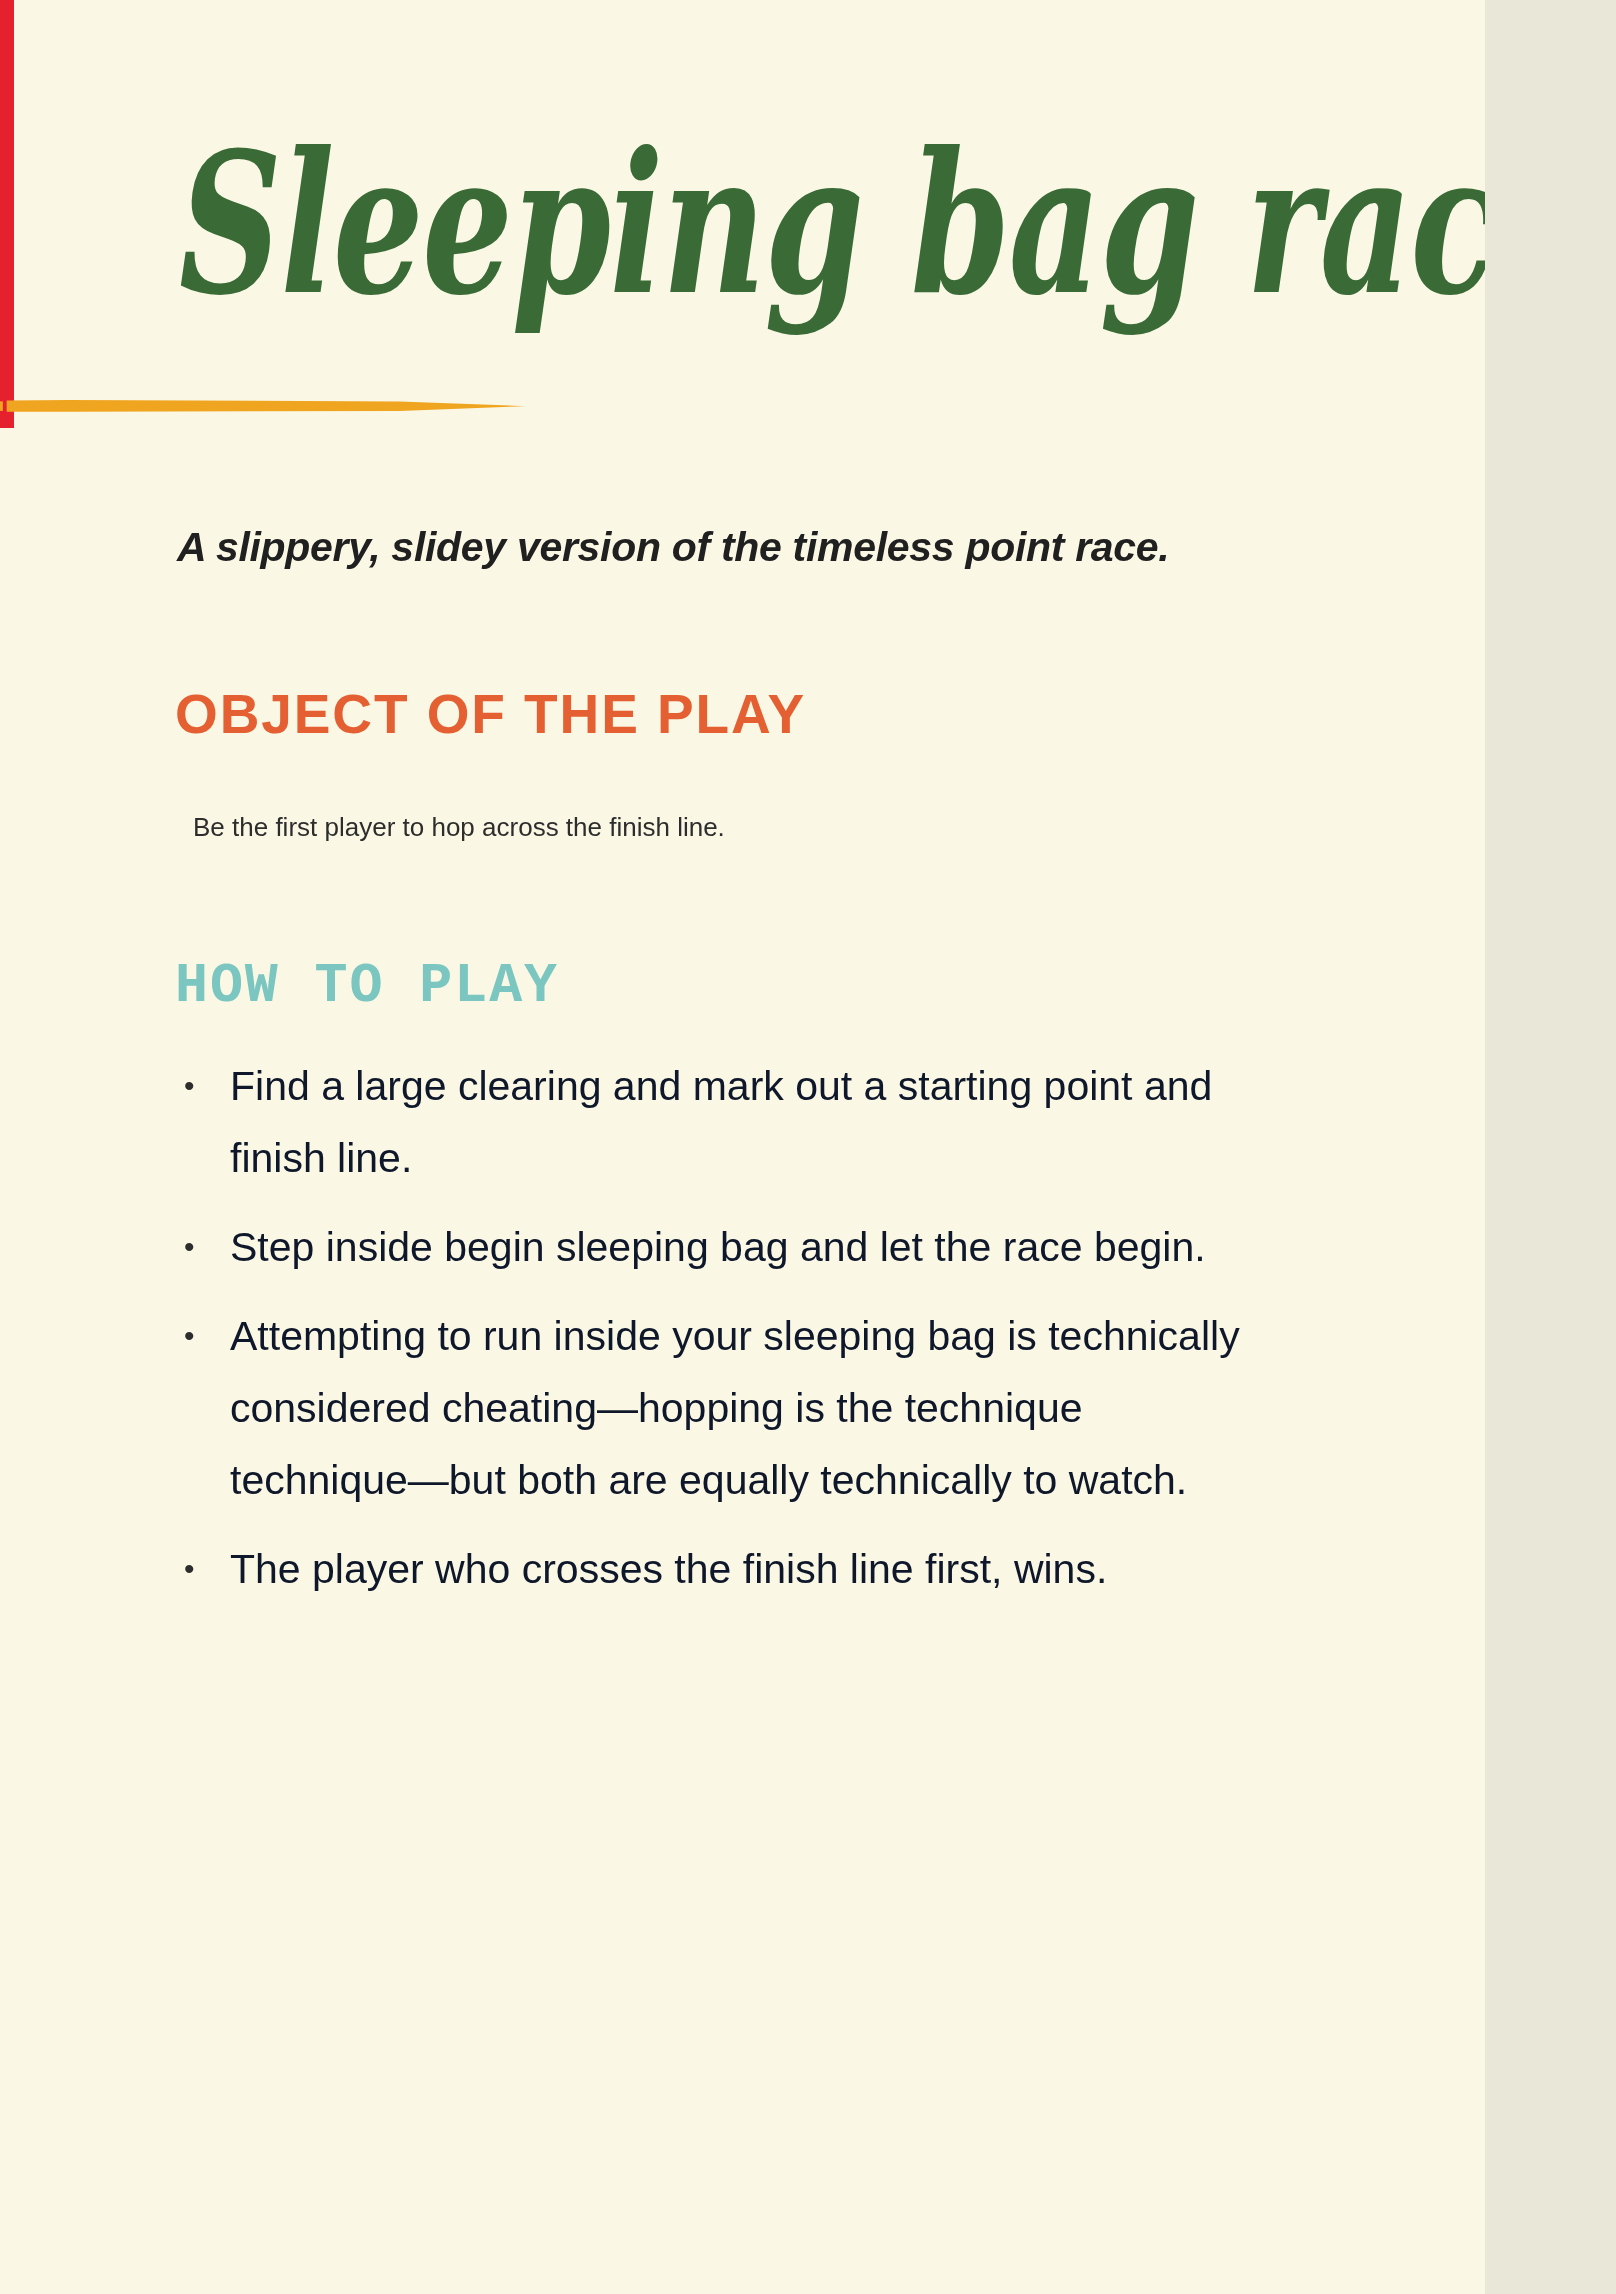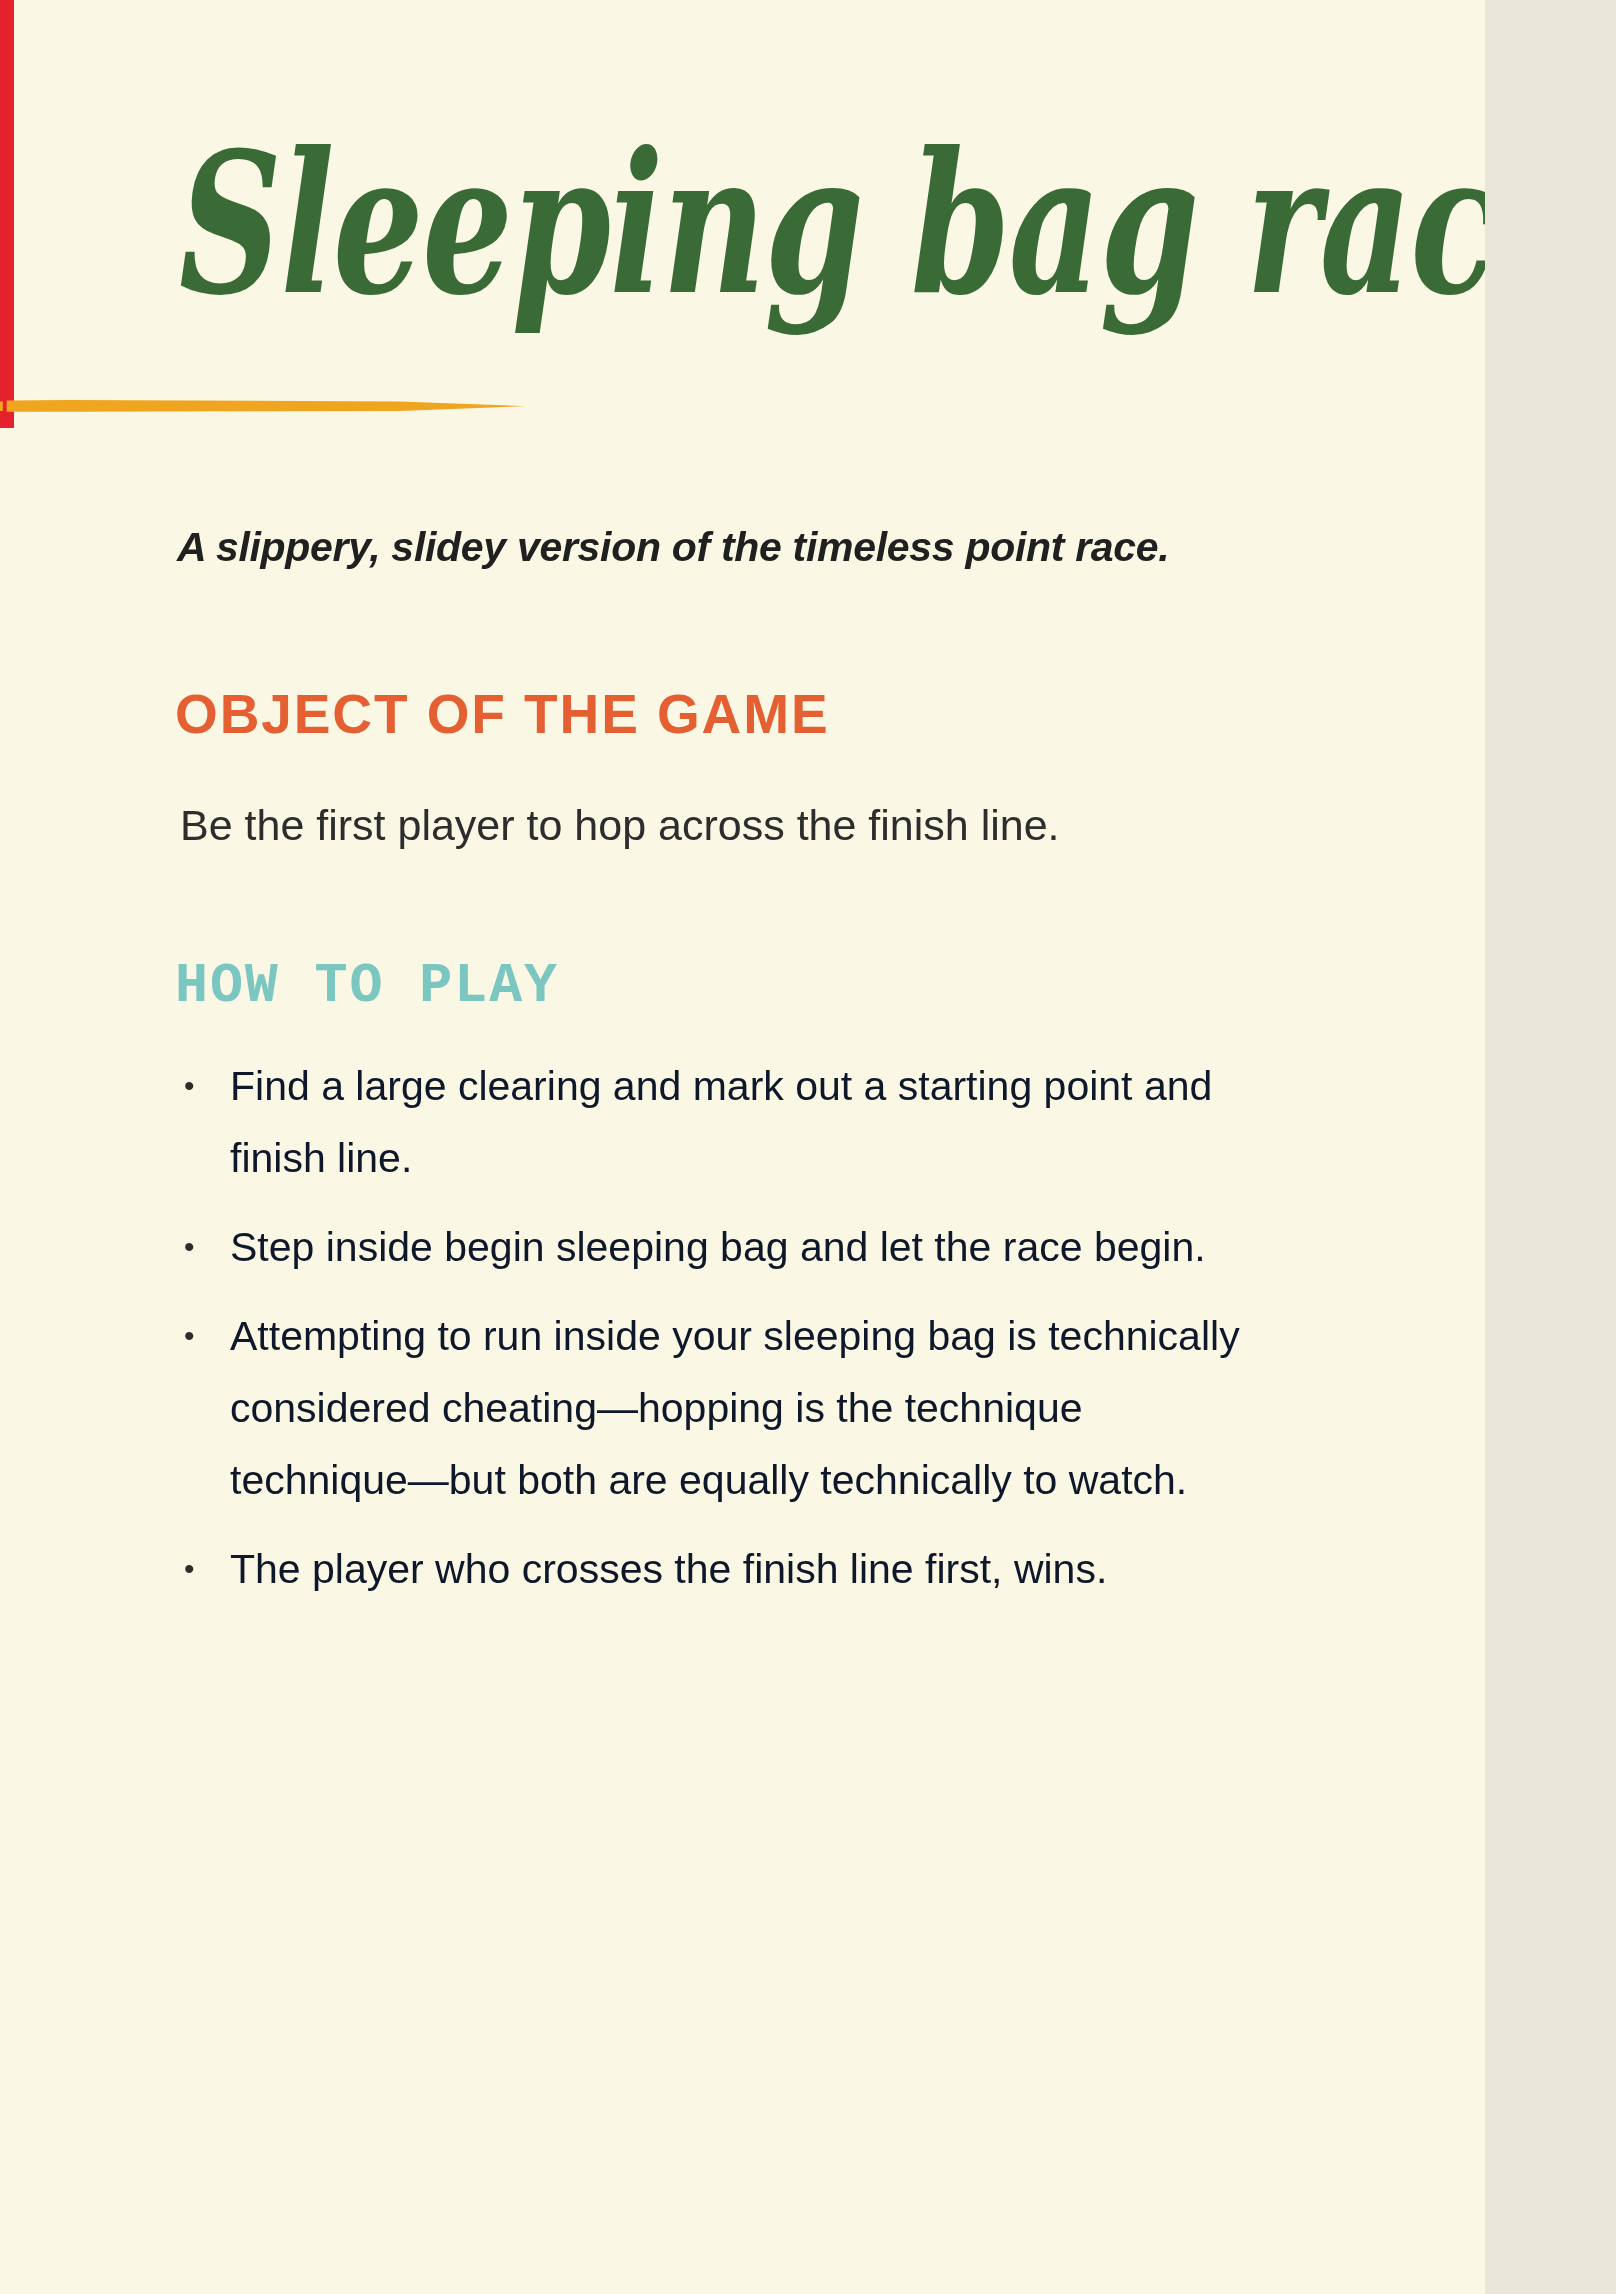--- a/index.html
+++ b/index.html
@@ -75,22 +75,22 @@
     color: #e45f31;
   }
   .heading-how {
     top: 959px;
     color: #7bc6c0;
     font-family: Liberation Mono, monospace;
   }
   .body-text {
     position: absolute;
     left: 177px;
-    margin: 3px;
-    font-size: 43px;
+    margin: 16px;
+    font-size: 26px;
     line-height: 1.3;
     color: #2d2d2d;
     white-space: nowrap;
   }
   .object-body {
     top: 795px;
   }
   .bullets {
     position: absolute;
     left: 184px;
@@ -131,21 +131,21 @@
 
   <h1 class="title">Sleeping bag race</h1>
 
   <svg class="divider" viewBox="0 0 560 15" preserveAspectRatio="none" aria-hidden="true">
     <rect x="0" y="2.5" width="3" height="10" fill="#f0a520"></rect>
     <polygon points="7,1.5 72,1 420,2.5 552,7.5 420,12.5 72,13.5 7,13.5" fill="#f0a520"></polygon>
   </svg>
 
   <p class="subtitle">A slippery, slidey version of the timeless point race.</p>
 
-  <h2 class="heading heading-object">OBJECT OF THE GAME</h2>
+  <h2 class="heading heading-object">OBJECT OF THE PLAY</h2>
 
   <p class="body-text object-body">Be the first player to hop across the finish line.</p>
 
   <h2 class="heading heading-how">HOW TO PLAY</h2>
 
   <ul class="bullets">
 
     <li class="bullet-item">
       <span class="dot">•</span>
       <span class="lines">

